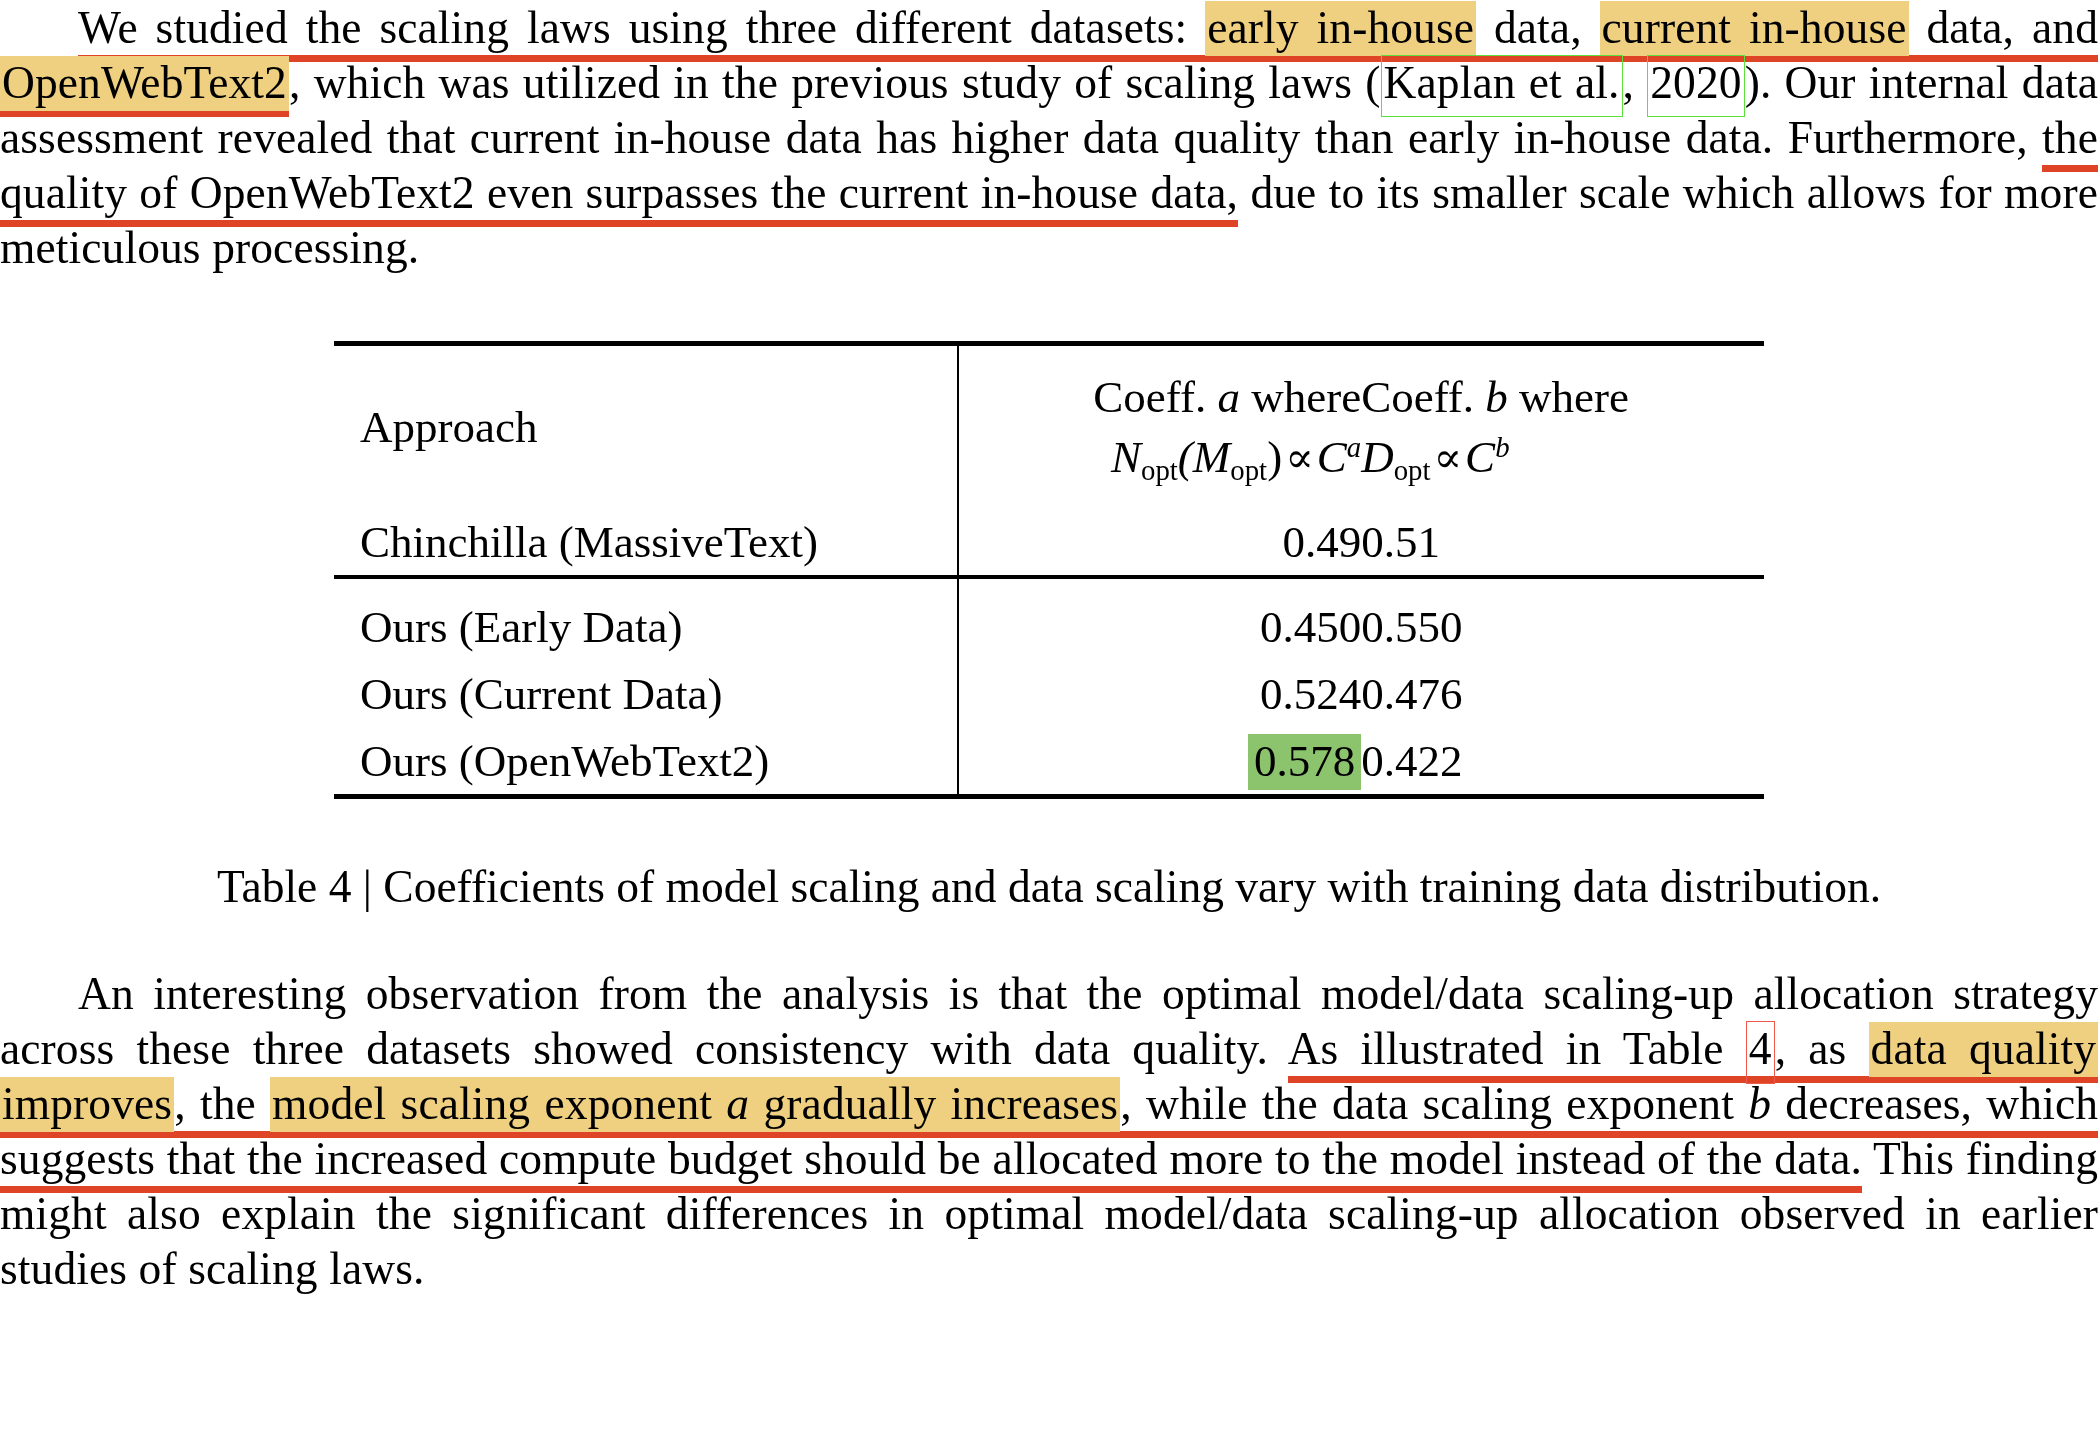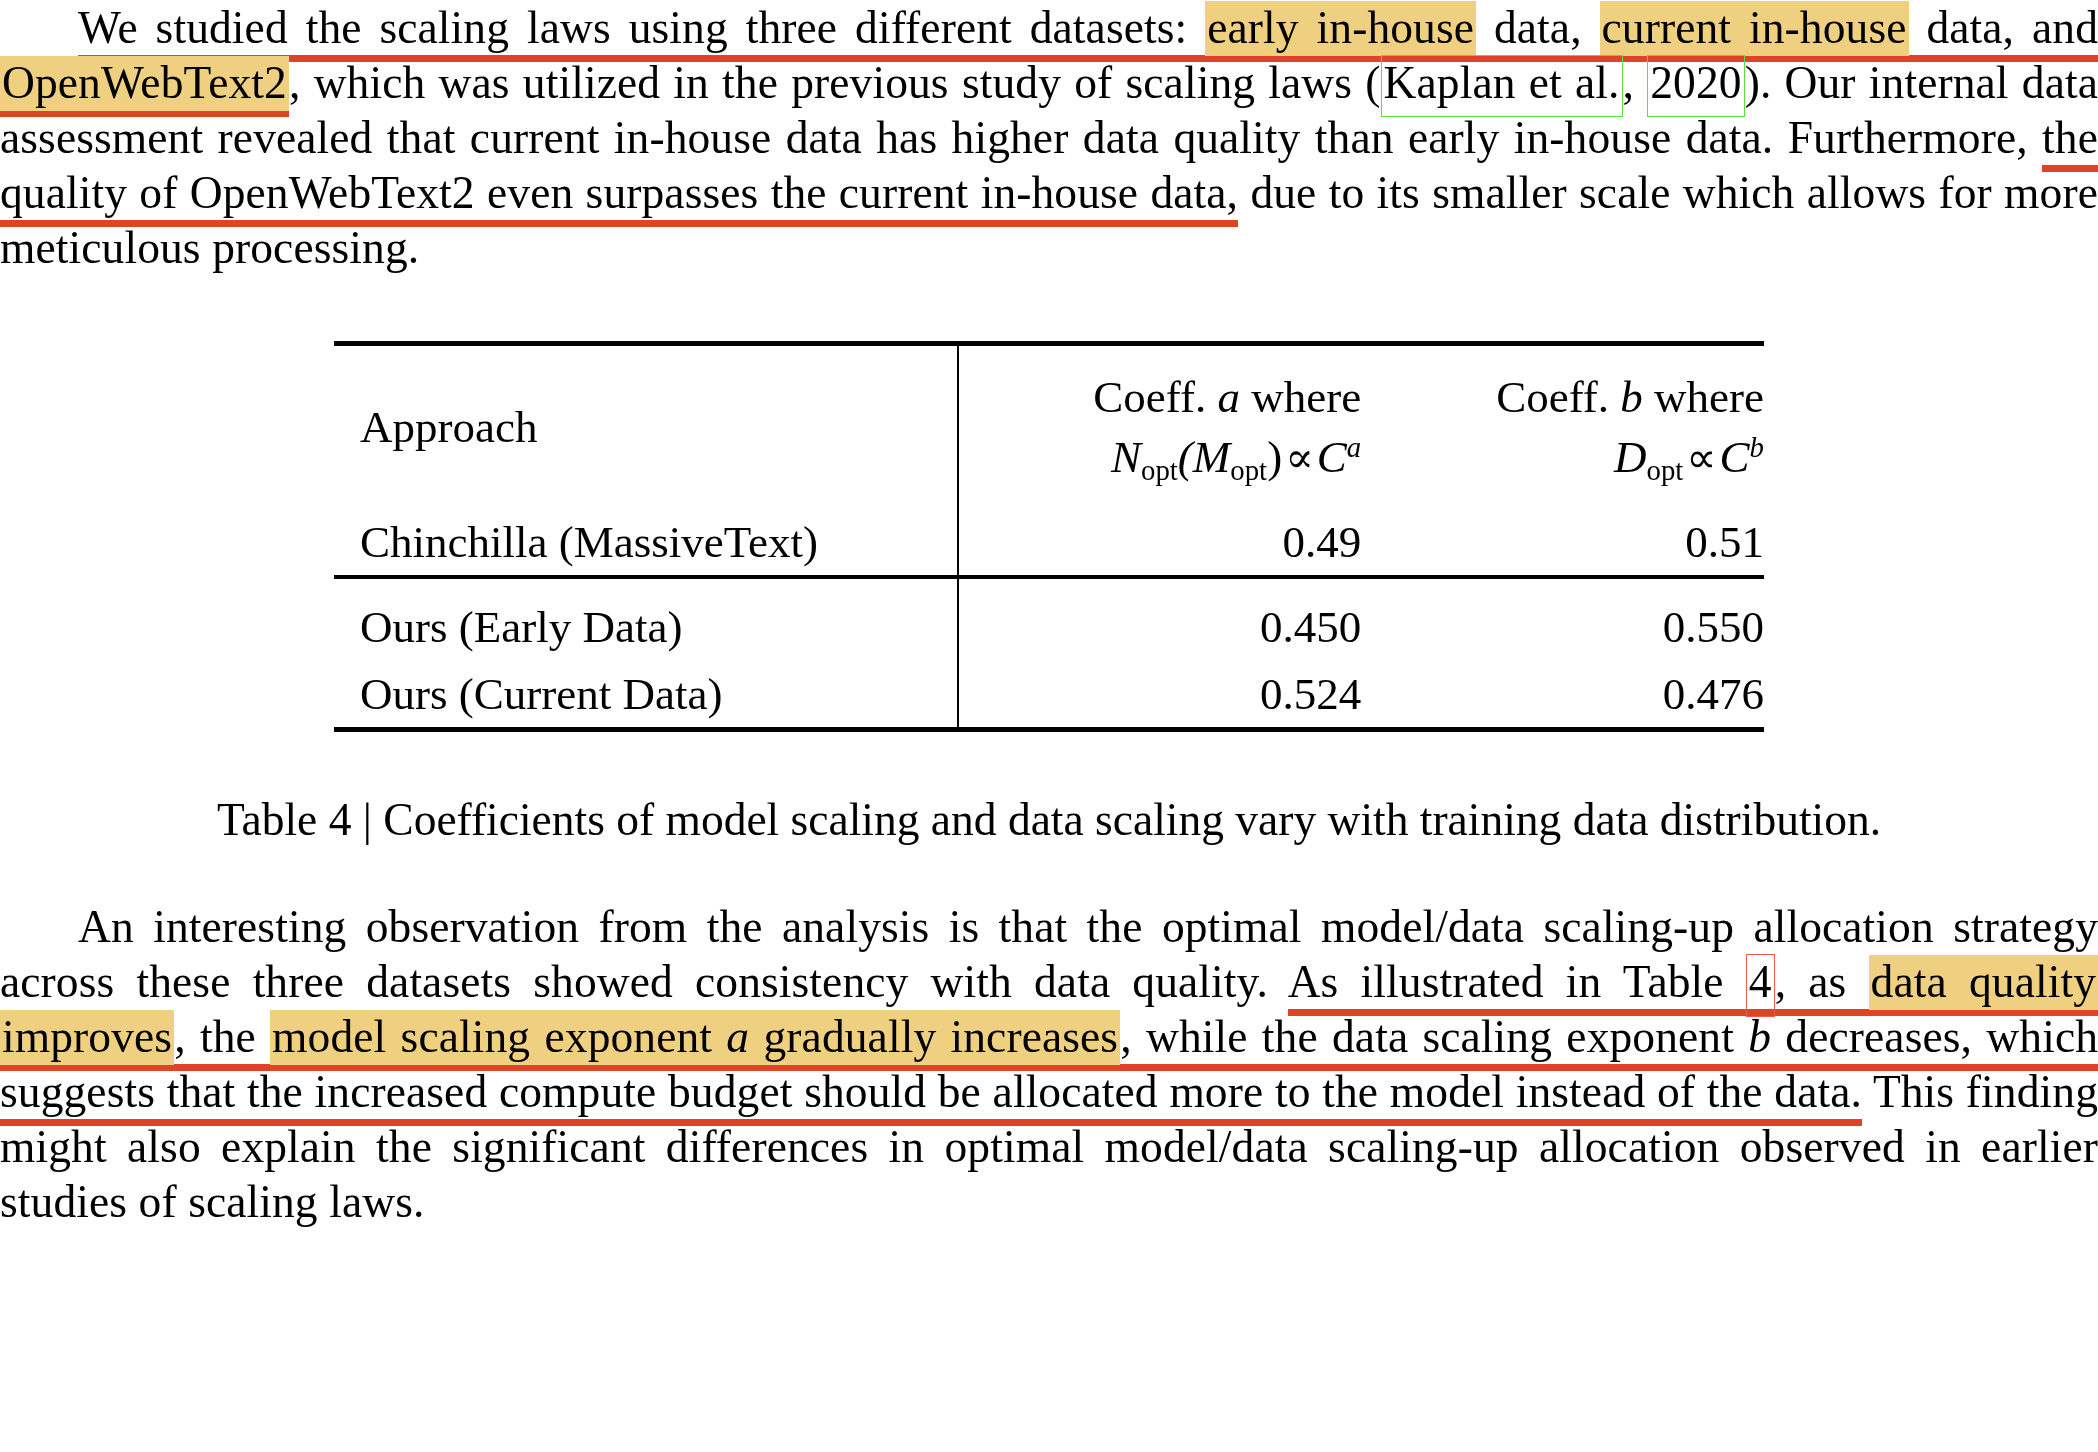--- a/index.html
+++ b/index.html
@@ -77,21 +77,21 @@
     padding: 0;
     font-weight: normal;
     vertical-align: middle;
   }
   .rule-top    { border-top: 5px solid #000; }
   .rule-mid    { border-top: 4px solid #000; }
   .rule-bottom { border-top: 5px solid #000; }
 
   .col-name  { width: 620px; text-align: left;   padding-left: 26px !important; }
   .col-a     { width: 400px; text-align: right; }
-  .col-b     { width: 400px; text-align: right; font-family: Liberation Serif, serif; }
+  .col-b     { width: 400px; text-align: left; }
 
   .vsep { border-left: 2.5px solid #000; }
 
   .hdr-cell {
     height: 162px;
     line-height: 54px;
   }
   .hdr-line2 { display: block; margin-top: 6px; }
 
   .data-cell { height: 67px; }
@@ -163,20 +163,25 @@
         <tr class="rule-mid first-in-group">
           <td class="col-name data-cell">Ours (Early Data)</td>
           <td class="col-a data-cell vsep">0.450</td>
           <td class="col-b data-cell">0.550</td>
         </tr>
         <tr>
           <td class="col-name data-cell">Ours (Current Data)</td>
           <td class="col-a data-cell vsep">0.524</td>
           <td class="col-b data-cell">0.476</td>
         </tr>
+        <tr>
+          <td class="col-name data-cell">Ours (OpenWebText2)</td>
+          <td class="col-a data-cell vsep"><span class="green-cell-val">0.578</span></td>
+          <td class="col-b data-cell">0.422</td>
+        </tr>
       </tbody>
 
       <tfoot>
         <tr class="rule-bottom">
           <td style="height:0;padding:0"></td>
           <td style="height:0;padding:0"></td>
           <td style="height:0;padding:0"></td>
         </tr>
       </tfoot>
     </table>

